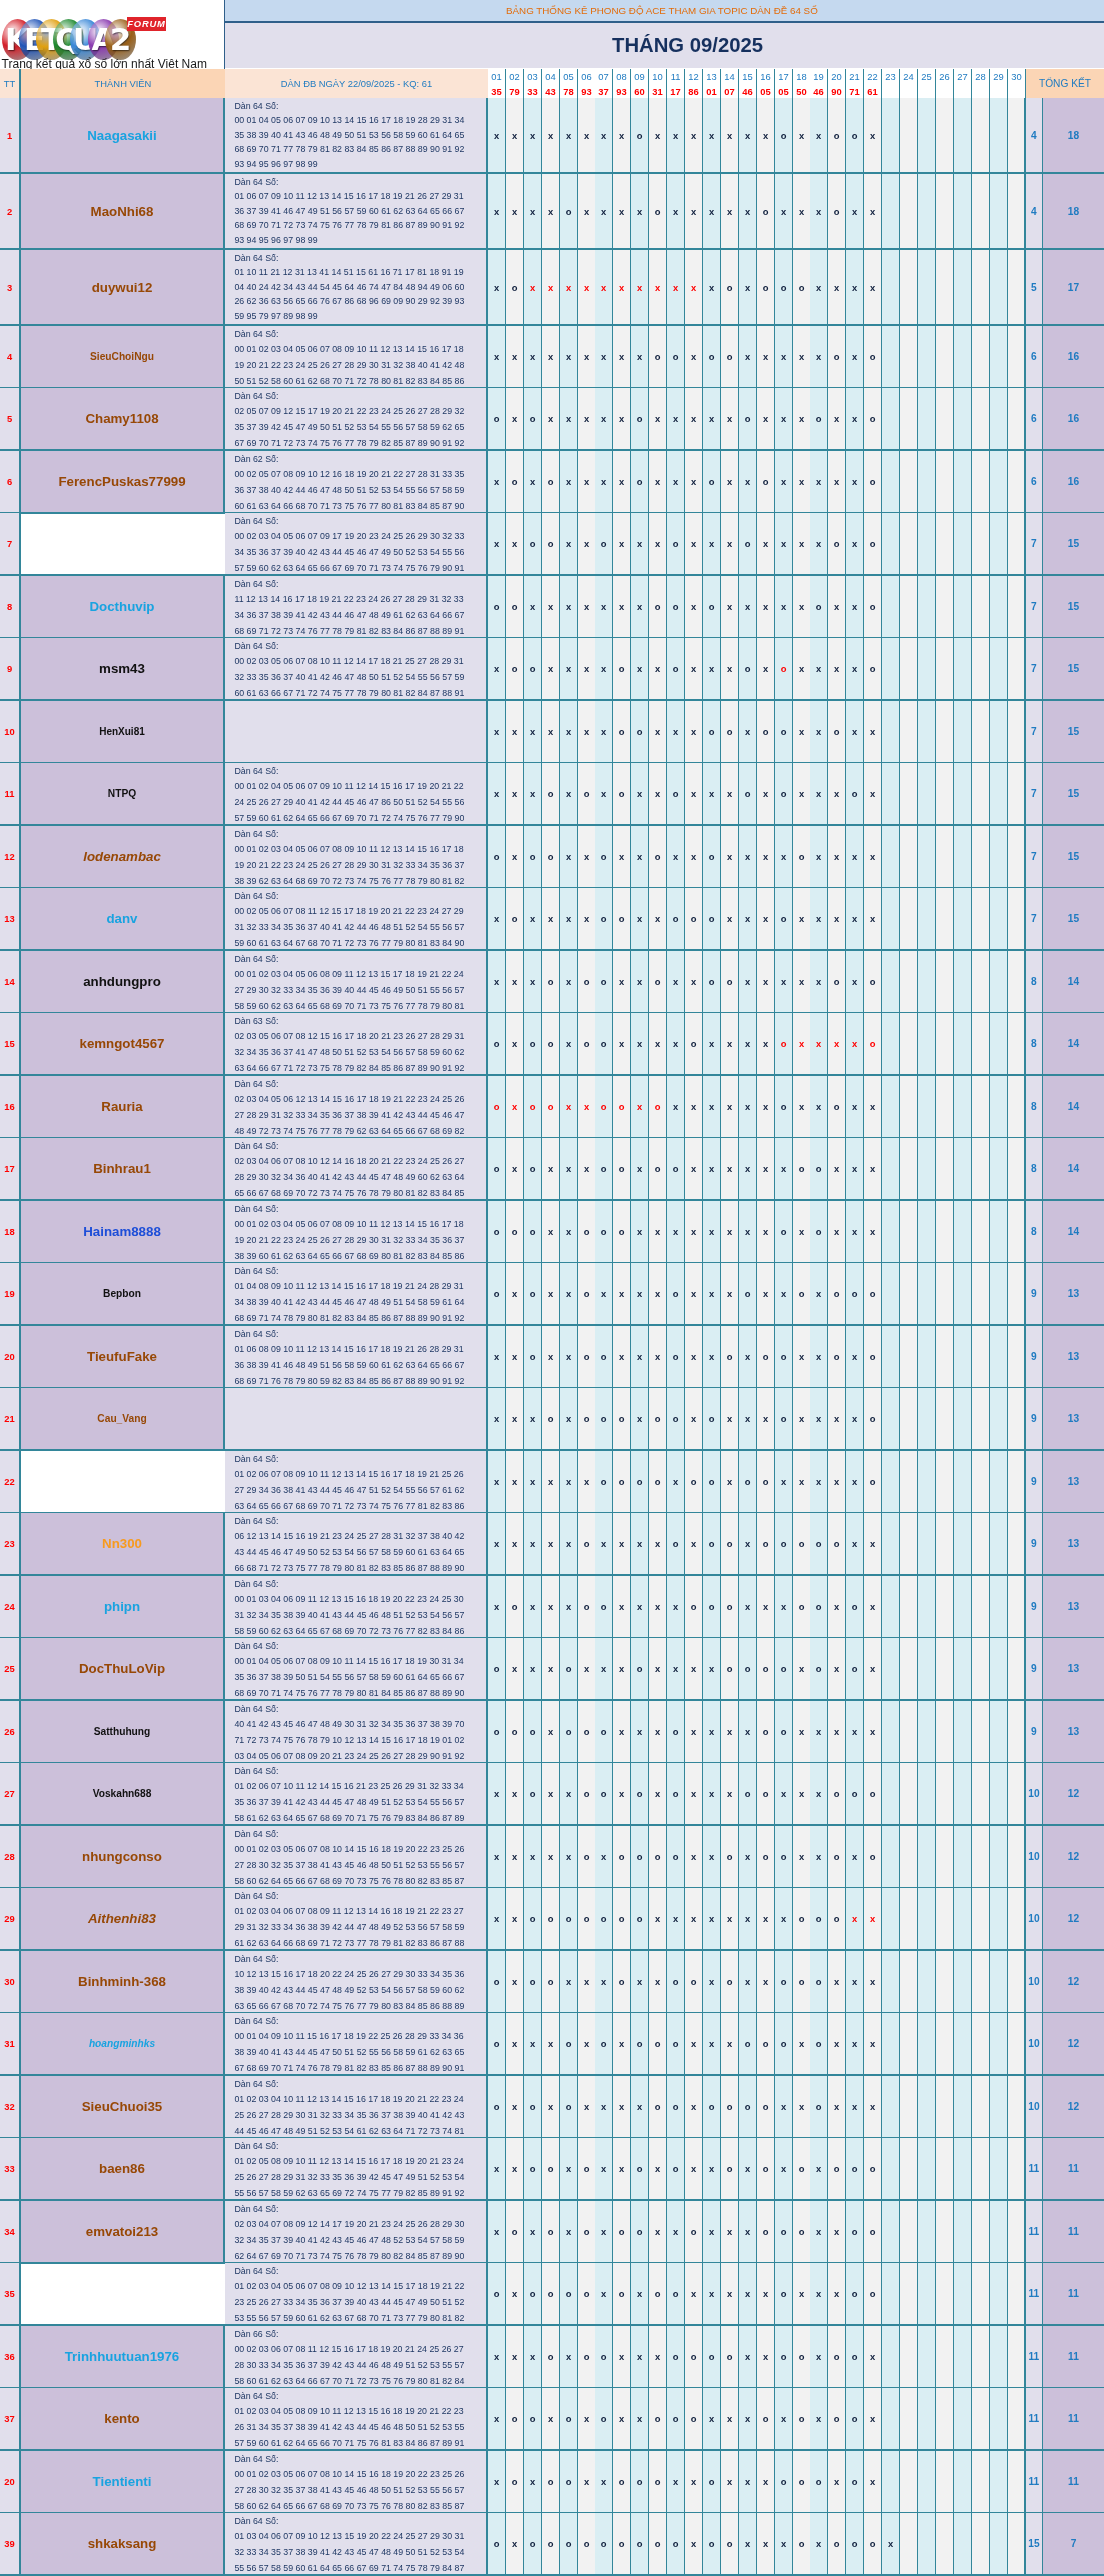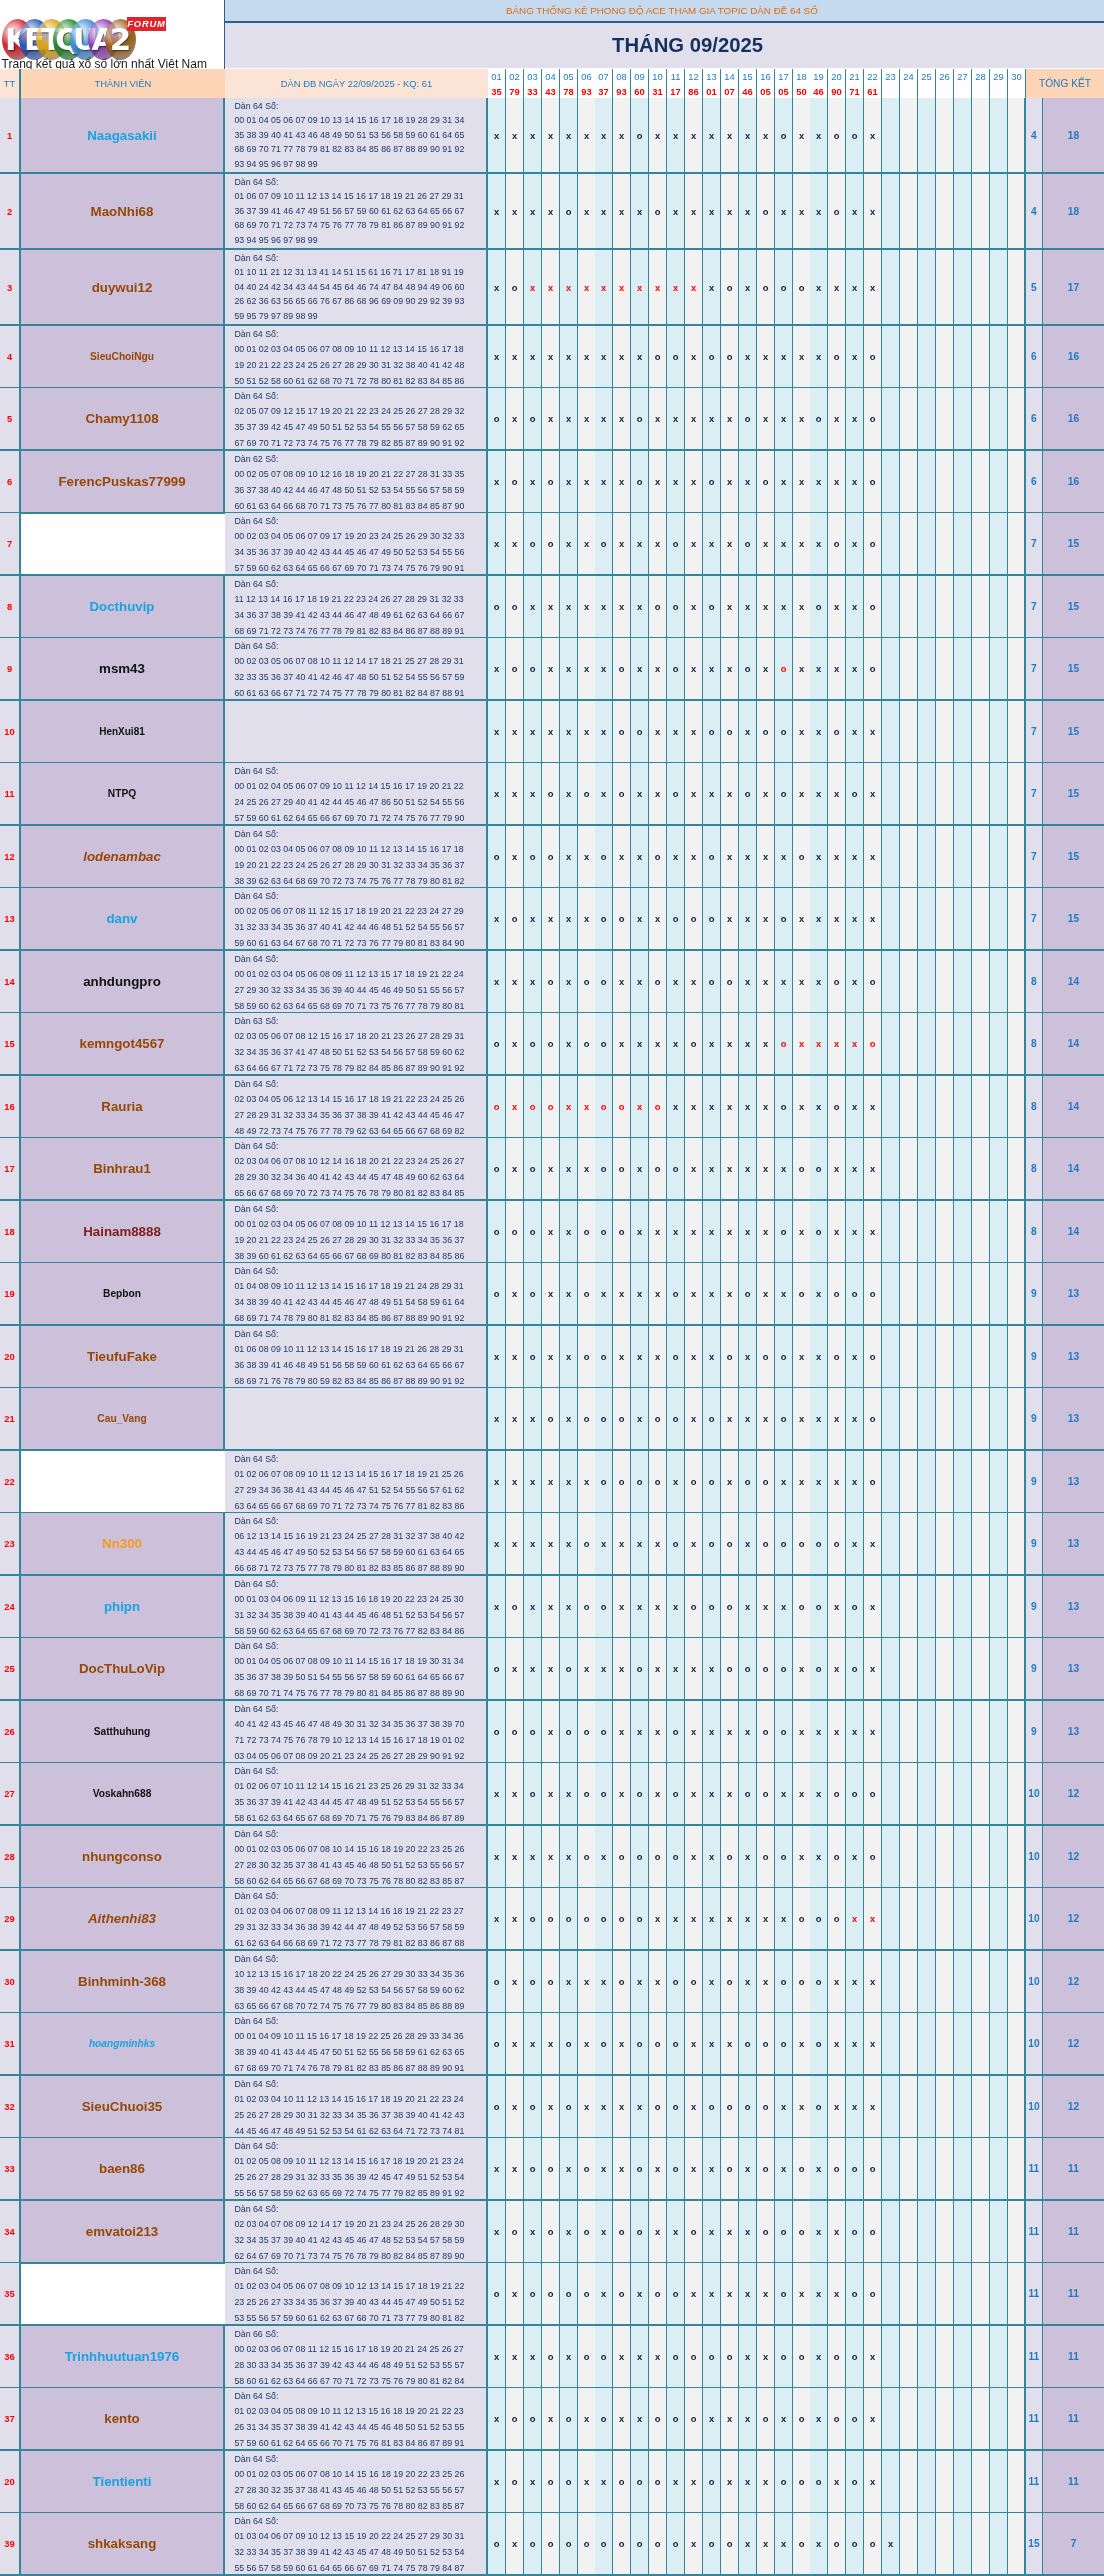--- a/index.html
+++ b/index.html
@@ -890,21 +890,21 @@
         <div class="mk odd" style="left: 484px; width: 18px;"></div>
         <div class="mk even" style="left: 502px; width: 18px;"></div>
         <div class="mk odd" style="left: 520px; width: 18px;"></div>
       </div>
       <div class="c-miss">8</div>
       <div class="c-total">14</div>
     </div>
     <div class="row" style="top: 1201px; height: 63px;">
       <div class="c-tt">18</div>
       <div class="c-name">
-        <span style="color: #7f1d1d;">Hainam8888</span>
+        <span style="color: #1d4ed8;">Hainam8888</span>
       </div>
       <div class="c-dan">
         <div>Dàn 64 Số:</div>
         <div>00 01 02 03 04 05 06 07 08 09 10 11 12 13 14 15 16 17 18</div>
         <div>19 20 21 22 23 24 25 26 27 28 29 30 31 32 33 34 35 36 37</div>
         <div>38 39 60 61 62 63 64 65 66 67 68 69 80 81 82 83 84 85 86</div>
       </div>
       <div class="c-days">
         <div class="mk even" style="left: 0px; width: 18px;">o</div>
         <div class="mk odd" style="left: 18px; width: 18px;">o</div>

